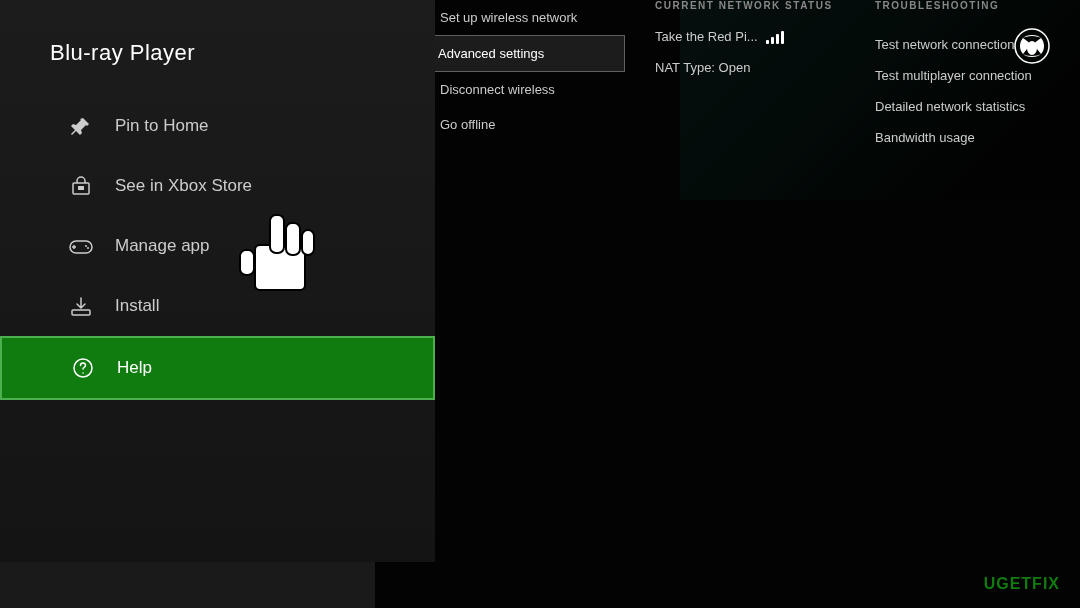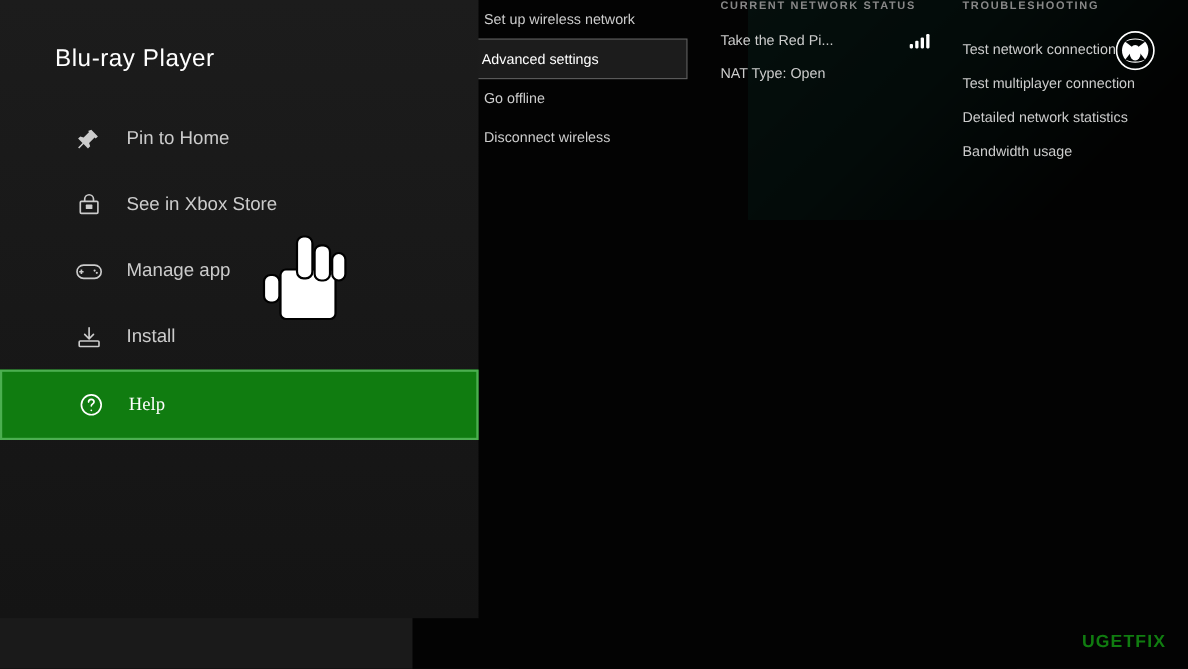--- a/index.html
+++ b/index.html
@@ -52,21 +52,20 @@
     }
     .menu-item.active {
       background: #107c10;
       color: #fff;
       border: 2px solid #4caf50;
     }
     .menu-item.help-item {
       background: #107c10;
       color: #fff;
       border: 2px solid #4caf50;
-      font-family: Liberation Serif, serif;
     }
 
     .menu-icon {
       width: 28px;
       height: 28px;
       margin-right: 20px;
       display: flex;
       align-items: center;
       justify-content: center;
       flex-shrink: 0;
@@ -132,21 +131,20 @@
     }
 
     .status-item {
       margin-bottom: 14px;
     }
 
     .status-main {
       display: flex;
       align-items: center;
       gap: 8px;
-      justify-content: space-between;
     }
 
     .status-text {
       color: #ccc;
       font-size: 13px;
     }
 
     .signal-bars {
       display: flex;
       align-items: flex-end;
@@ -302,24 +300,24 @@
   <div class="network-content">
 
     <div class="network-options">
       <div class="network-option">
         <span>Set up wireless network</span>
       </div>
       <div class="network-option selected">
         <span>Advanced settings</span>
       </div>
       <div class="network-option">
+        <span>Disconnect wireless</span>
+      </div>
+      <div class="network-option">
         <span>Go offline</span>
-      </div>
-      <div class="network-option">
-        <span>Disconnect wireless</span>
       </div>
     </div>
 
     <div class="status-column">
       <div class="column-header">CURRENT NETWORK STATUS</div>
 
       <div class="status-item">
         <div class="status-main">
           <span class="status-text">Take the Red Pi...</span>
           <div class="signal-bars">

